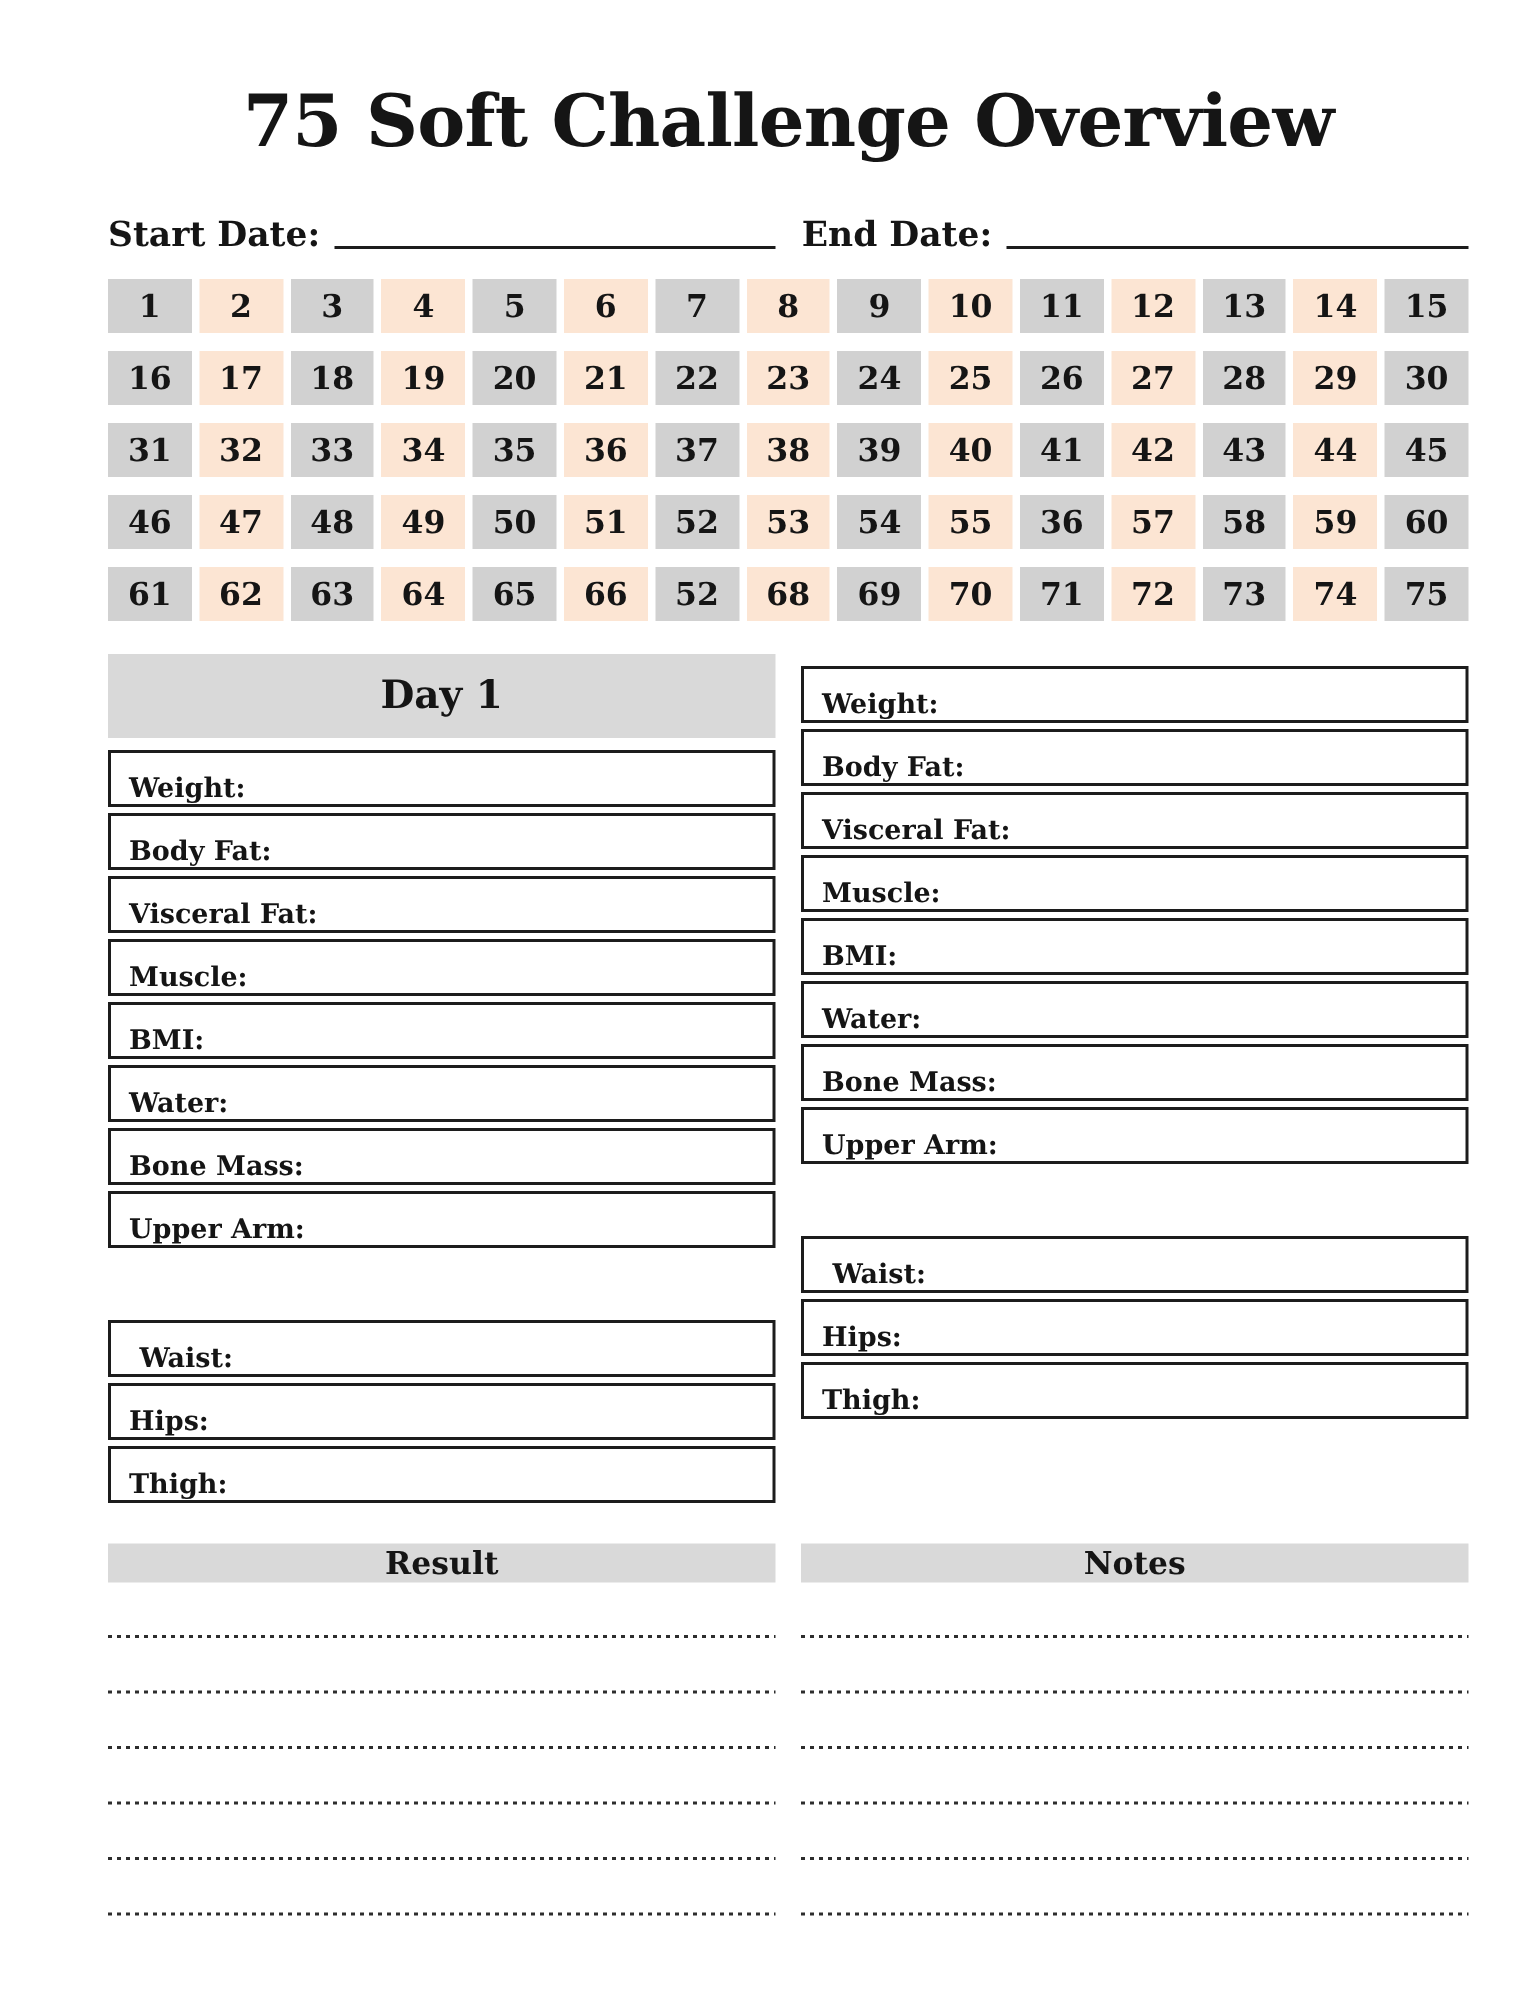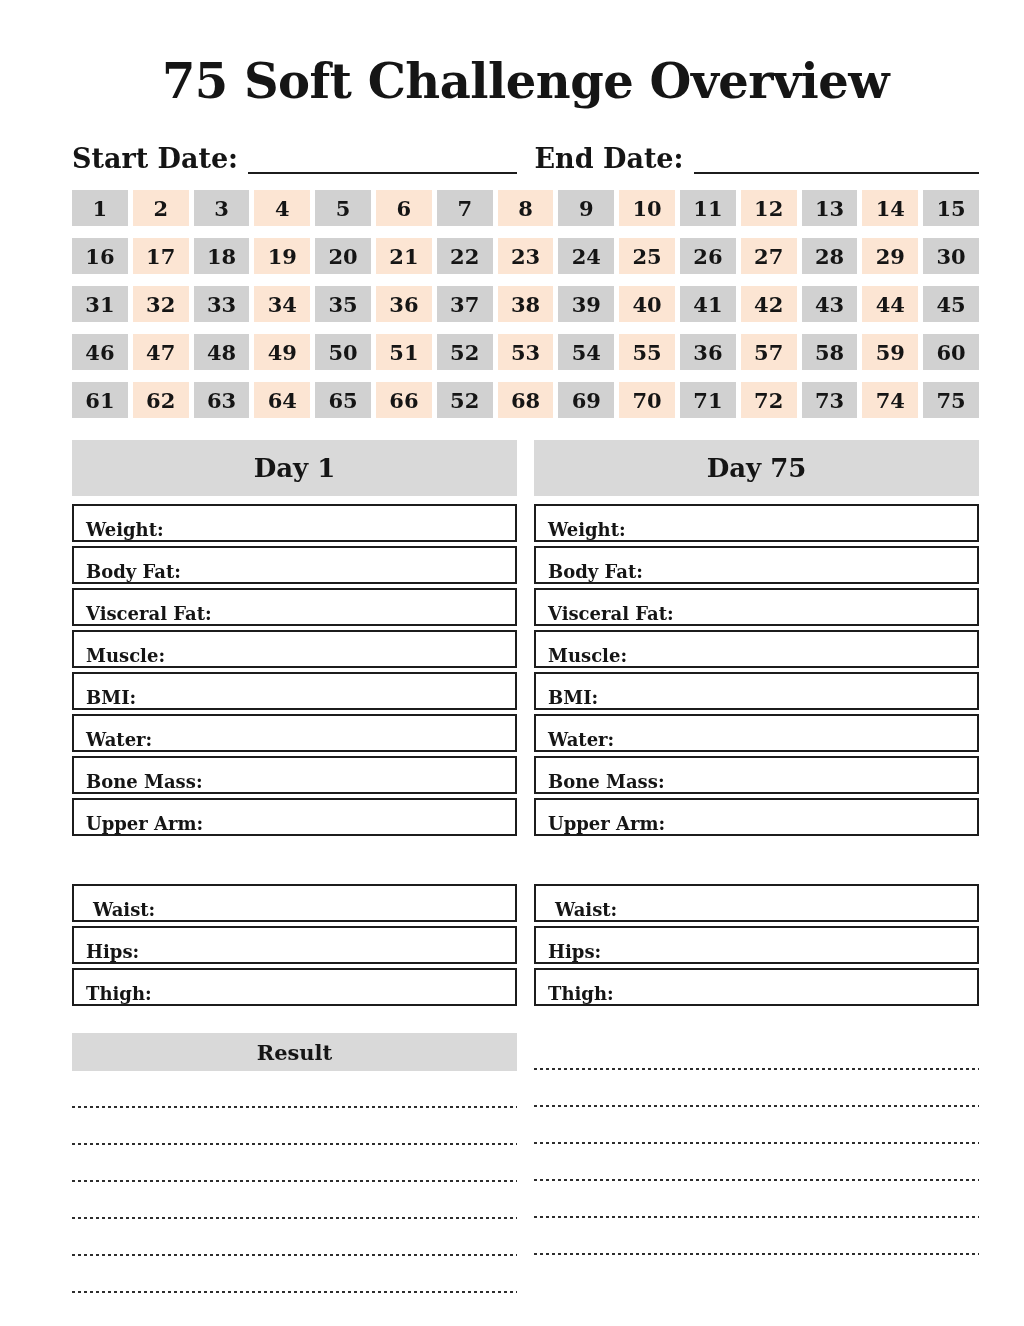--- a/index.html
+++ b/index.html
@@ -25,22 +25,21 @@
 
   .dates {
     display: flex;
     gap: 18px;
     margin-top: 38px;
     align-items: flex-end;
   }
   .date-field {
     flex: 1;
     display: flex;
-    align-items: flex-end;
-    font-size: 27px;
+    font-size: 23px;
     font-weight: 700;
     line-height: 1.1;
   }
   .date-line {
     flex: 1;
     border-bottom: 2px solid #1c1c1c;
     margin-left: 10px;
     height: 22px;
   }
 
@@ -69,21 +68,21 @@
 
   .sec-header {
     background: #d9d9d9;
     height: 56px;
     display: flex;
     align-items: center;
     justify-content: center;
     font-size: 26px;
     font-weight: 700;
   }
-  .bottom-cols .sec-header { height: 38px; font-size: 21px; }
+  .bottom-cols .sec-header { height: 26px; font-size: 21px; }
 
   .fields { margin-top: 8px; }
   .field-row {
     height: 38px;
     border: 2px solid #1c1c1c;
     background: #ffffff;
     margin-bottom: 4px;
     display: flex;
     align-items: flex-end;
     padding-left: 12px;
@@ -231,21 +230,20 @@
           </div>
           <div class="field-row">
             <span>Hips:</span>
           </div>
           <div class="field-row">
             <span>Thigh:</span>
           </div>
         </div>
     </section>
     <section class="col">
-      <div class="sec-header">Day 75</div>
       <div class="fields">
           <div class="field-row">
             <span>Weight:</span>
           </div>
           <div class="field-row">
             <span>Body Fat:</span>
           </div>
           <div class="field-row">
             <span>Visceral Fat:</span>
           </div>
@@ -283,20 +281,21 @@
       <div class="lines">
           <div class="note-line"></div>
           <div class="note-line"></div>
           <div class="note-line"></div>
           <div class="note-line"></div>
           <div class="note-line"></div>
           <div class="note-line"></div>
         </div>
     </section>
     <section class="col">
+      <div class="sec-header">Notes</div>
       <div class="lines">
           <div class="note-line"></div>
           <div class="note-line"></div>
           <div class="note-line"></div>
           <div class="note-line"></div>
           <div class="note-line"></div>
           <div class="note-line"></div>
         </div>
     </section>
   </div>

